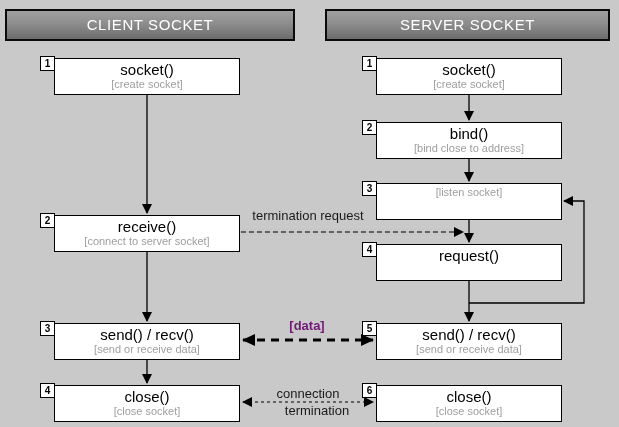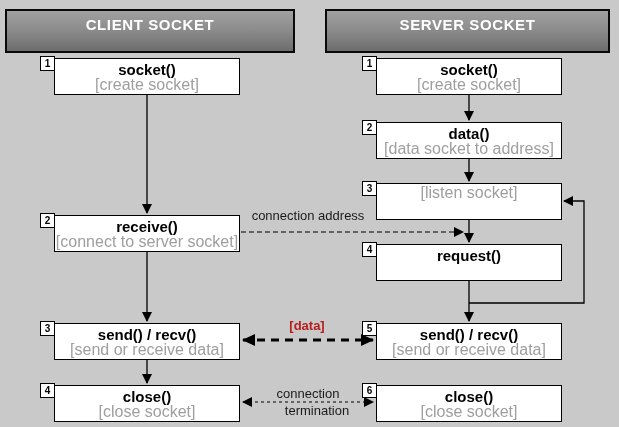--- a/index.html
+++ b/index.html
@@ -12,46 +12,46 @@
     --subtitle-text:#9e9e9e;
     --line:#000000;
   }
   html,body{margin:0;padding:0;}
   body{font-family:"Liberation Sans", sans-serif; background:#888;}
   .canvas{
     position:relative; width:619px; height:427px;
     background:var(--background); overflow:hidden;
   }
   .col-header{
-    position:absolute; height:44px; box-sizing:border-box;
+    position:absolute; height:32px; box-sizing:border-box;
     border:2px solid #0a0a0a;
     background:linear-gradient(180deg, var(--header-top) 0%, #8d8d8d 45%, var(--header-bottom) 100%);
-    color:var(--header-text); font-weight:bold; font-size:15px; letter-spacing:.6px;
+    color:var(--header-text); font-weight:normal; font-size:15px; letter-spacing:.6px;
     text-align:center; line-height:28px; z-index:2;
   }
   .hdr-client{left:5px; top:9px; width:290px;}
   .hdr-server{left:325px; top:9px; width:285px;}
   .box{
     position:absolute; width:186px; height:37px; box-sizing:border-box;
     background:var(--box-fill); border:1.5px solid var(--box-border);
     text-align:center; z-index:2; padding-top:2px;
   }
-  .box .title{font-size:15px; font-weight:bold; color:#000; line-height:17px;}
-  .box .subtitle{font-size:16px; color:var(--subtitle-text); line-height:13px;}
+  .box .title{font-size:15px; font-weight:normal; color:#000; line-height:17px;}
+  .box .subtitle{font-size:11px; color:var(--subtitle-text); line-height:13px;}
   .badge{
     position:absolute; left:-15px; top:-3px; width:15px; height:15px; box-sizing:border-box;
     background:var(--box-fill); border:1px solid var(--box-border);
     font-size:10px; font-weight:bold; color:#000; text-align:center; line-height:13px;
   }
   .c1{left:54px;} .c2{left:376px;}
   .lbl{
     position:absolute; z-index:3; font-size:13px; color:#1a1a1a; text-align:center;
     line-height:14px; white-space:nowrap;
   }
-  .lbl.bold{font-weight:bold; color:#b91c1c;}
+  .lbl.bold{font-weight:bold; color:#701a75;}
   svg.wires{position:absolute; left:0; top:0; z-index:1;}
   svg.wires line, svg.wires polyline{stroke:var(--line); fill:none;}
   .flow{stroke-width:1.3;}
   .dash-thin{stroke-width:1.2; stroke-dasharray:5 3;}
   .dash-fine{stroke-width:1.2; stroke-dasharray:3 3;}
   .dash-thick{stroke-width:3; stroke-dasharray:8 6;}
 </style>
 </head>
 <body>
 
@@ -109,40 +109,40 @@
     <div class="subtitle">[close socket]</div>
   </div>
 
   <div class="box c2" style="top:58px;">
     <span class="badge">1</span>
     <div class="title">socket()</div>
     <div class="subtitle">[create socket]</div>
   </div>
   <div class="box c2" style="top:122px;">
     <span class="badge">2</span>
-    <div class="title">data()</div>
-    <div class="subtitle">[data socket to address]</div>
+    <div class="title">bind()</div>
+    <div class="subtitle">[bind close to address]</div>
   </div>
   <div class="box c2" style="top:183px;">
     <span class="badge">3</span>
     <div class="subtitle">[listen socket]</div>
   </div>
   <div class="box c2" style="top:244px;">
     <span class="badge">4</span>
     <div class="title">request()</div>
   </div>
   <div class="box c2" style="top:323px;">
     <span class="badge">5</span>
     <div class="title">send() / recv()</div>
     <div class="subtitle">[send or receive data]</div>
   </div>
   <div class="box c2" style="top:385px;">
     <span class="badge">6</span>
     <div class="title">close()</div>
     <div class="subtitle">[close socket]</div>
   </div>
 
-  <div class="lbl" style="left:243px; top:209px; width:130px;">connection address</div>
+  <div class="lbl" style="left:243px; top:209px; width:130px;">termination request</div>
   <div class="lbl bold" style="left:275px; top:319px; width:64px;">[data]</div>
   <div class="lbl" style="left:258px; top:387px; width:100px;">connection</div>
   <div class="lbl" style="left:267px; top:404px; width:100px;">termination</div>
 
 </div>
 
 </body></html>

